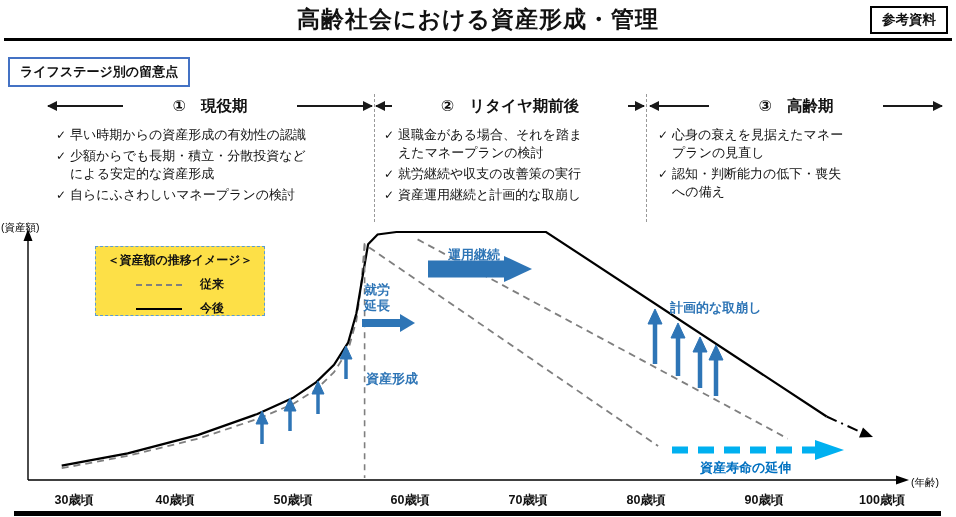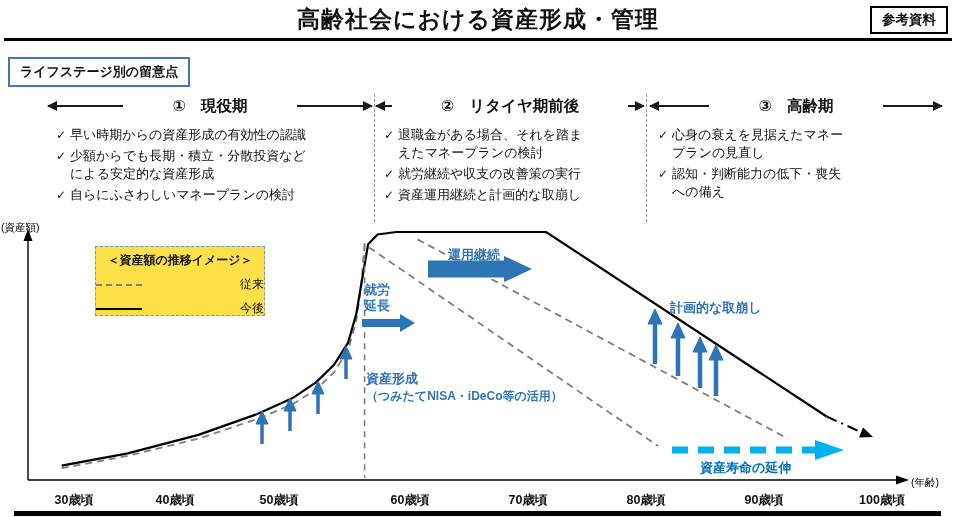--- a/index.html
+++ b/index.html
@@ -32,21 +32,21 @@
   .vsep{position:absolute;top:94px;height:128px;border-left:1.5px dashed #999;}
 
   
   #chart-svg{position:absolute;left:0;top:0;width:956px;height:517px;pointer-events:none;}
   .axis-unit{position:absolute;font-size:10.5px;color:#000;}
   .tick{position:absolute;top:492px;width:64px;text-align:center;
         font-size:12.5px;font-weight:bold;}
   .legend{position:absolute;left:95px;top:246px;width:170px;height:70px;
           border:1.5px dashed #5B9BD5;background:#fde047;box-sizing:border-box;}
   .legend-title{text-align:center;font-size:12px;font-weight:bold;margin-top:5px;}
-  .legend-row{display:flex;align-items:center;justify-content:space-between;gap:18px;margin-top:7px;}
+  .legend-row{display:flex;align-items:center;justify-content:center;gap:18px;margin-top:7px;font-weight:bold;}
   .legend-row span.lab{font-size:12px;}
   .sample{display:inline-block;width:46px;height:0;}
   .sample.dashed{border-top:2px dashed #7f7f7f;}
   .sample.solid{border-top:2px solid #000;}
   .blab{position:absolute;color:#2E75B6;font-weight:bold;font-size:13px;line-height:1.25;}
   .footer-bar{position:absolute;left:14px;right:15px;top:511px;height:5px;background:#000;}
 </style>
 </head>
 <body>
 
@@ -178,21 +178,21 @@
     </g>
 
     <polygon points="873,437 863,427.5 859,437.5" fill="#000"></polygon>
   </svg>
 
   <div class="axis-unit" style="left:1px;top:221px;">(資産額)</div>
   <div class="axis-unit" style="left:911px;top:476px;">(年齢)</div>
 
   <div class="tick" style="left:42px;">30歳頃</div>
   <div class="tick" style="left:143px;">40歳頃</div>
-  <div class="tick" style="left:247px;">50歳頃</div>
+  <div class="tick" style="left:261px;">50歳頃</div>
   <div class="tick" style="left:378px;">60歳頃</div>
   <div class="tick" style="left:496px;">70歳頃</div>
   <div class="tick" style="left:614px;">80歳頃</div>
   <div class="tick" style="left:732px;">90歳頃</div>
   <div class="tick" style="left:850px;">100歳頃</div>
 
   <div class="legend">
     <div class="legend-title">＜資産額の推移イメージ＞</div>
     <div class="legend-row">
       <span class="sample dashed"></span>
@@ -200,18 +200,17 @@
     </div>
     <div class="legend-row">
       <span class="sample solid"></span>
       <span class="lab">今後</span>
     </div>
   </div>
 
   <div class="blab" style="left:364px;top:282px;width:30px;">就労延長</div>
   <div class="blab" style="left:448px;top:247px;white-space:nowrap;">運用継続</div>
   <div class="blab" style="left:366px;top:371px;white-space:nowrap;">資産形成</div>
-  <div class="blab" style="left:366px;top:389px;font-size:12px;white-space:nowrap;">（つみたてNISA・iDeCo等の活用）</div>
   <div class="blab" style="left:670px;top:300px;white-space:nowrap;">計画的な取崩し</div>
   <div class="blab" style="left:700px;top:460px;color:#0070C0;white-space:nowrap;">資産寿命の延伸</div>
 
   <div class="footer-bar"></div>
 </div>
 
 </body></html>

